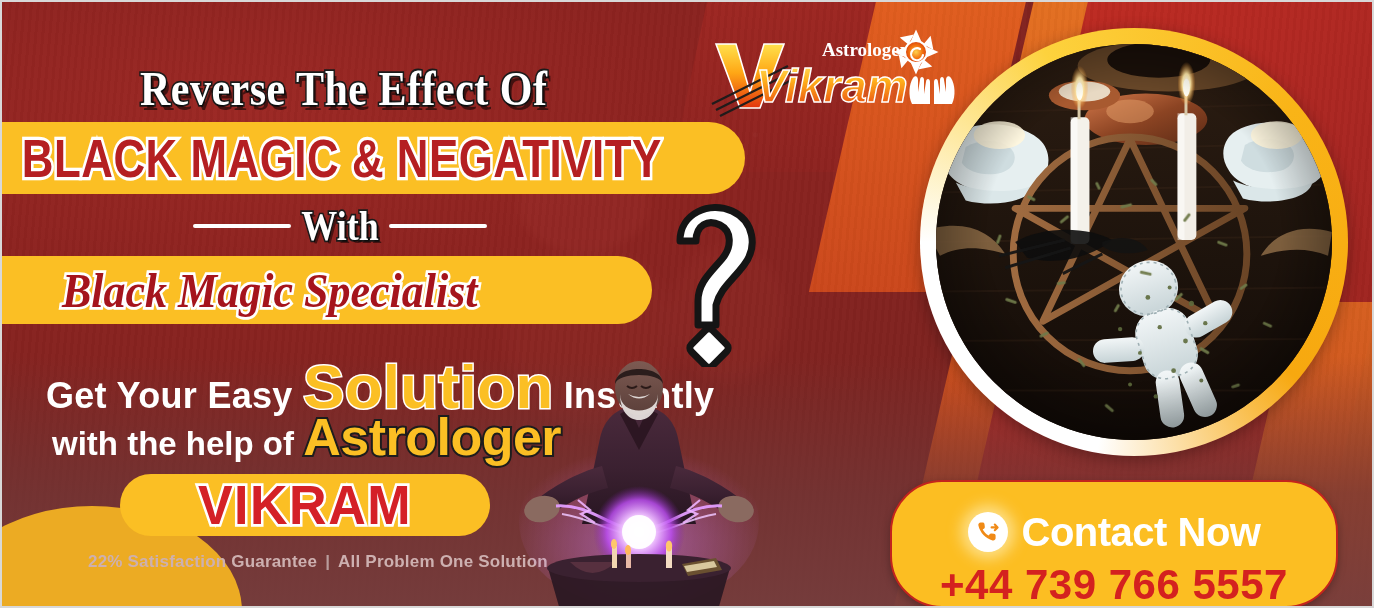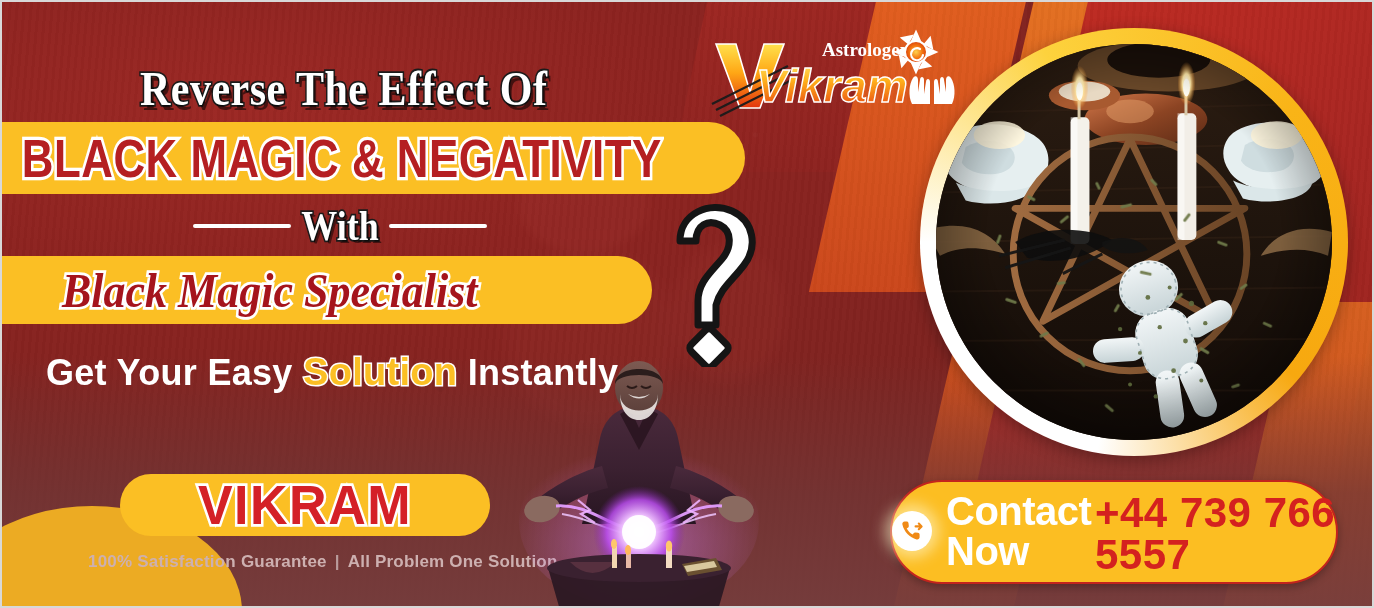--- a/index.html
+++ b/index.html
@@ -162,21 +162,21 @@
     position:absolute; white-space:nowrap;
     font-family:"Liberation Sans", sans-serif;
     font-weight:bold;
   }
   .sub-3{
     left:36px; top:349px;
     font-size:36px; color:#ffffff;
     letter-spacing:.3px;
   }
   .sub-3 .accent{
-    color:#fbbf24; font-size:38px;
+    color:#fbbf24; font-size:62px;
     -webkit-text-stroke:3px #ffffff;
     paint-order:stroke fill;
     text-align:center;
   }
   .sub-4{
     left:42px; top:405px;
     font-size:33px; color:#ffffff;
   }
   .sub-4 .accent-big{
     color:#fbbf24; font-size:52px;
@@ -235,27 +235,27 @@
   .photo-inner{
     width:100%; height:100%; border-radius:50%;
     overflow:hidden; position:relative;
     background:#2a1c12;
   }
   .photo-inner svg{ width:100%; height:100%; display:block; }
 
   
   .contact-btn{
     position:absolute; left:888px; top:478px;
-    width:448px; height:104px;
+    width:448px; height:128px;
     border-radius:52px;
     background:#fcbe22;
     border:2px solid #c3241d;
     box-shadow:0 3px 9px rgba(0,0,0,.28);
-    display:flex; flex-direction:row;
-    align-items:center; justify-content:center;
+    display:flex; flex-direction:column;
+    align-items:center; justify-content:flex-end;
     gap:0;
   }
   .contact-row{
     display:flex; align-items:center; gap:14px;
     margin-top:-2px;
   }
   .phone-badge{
     width:40px; height:40px; border-radius:50%;
     background:#ffffff;
     display:flex; align-items:center; justify-content:center;
@@ -263,21 +263,21 @@
     flex:0 0 auto;
   }
   .phone-badge svg{ width:26px; height:26px; display:block; }
   .contact-label{
     font-size:40px; font-weight:bold; color:#ffffff;
     letter-spacing:-.5px; line-height:1;
   }
   .contact-number{
     font-size:42px; font-weight:bold; color:#d4211f;
     letter-spacing:.5px; line-height:1;
-    margin-top:4px;
+    margin-top:12px;
   }
 
   
   .logo{
     position:absolute; left:708px; top:28px;
     width:250px; height:82px;
   }
   .logo svg{ width:100%; height:100%; display:block; overflow:visible; }
 </style>
 </head>
@@ -311,27 +311,30 @@
     </div>
 
     <div class="pill pill-2">
       <span class="pill-text">Black Magic Specialist</span>
     </div>
 
     <div class="sub-line sub-3">
       <span>Get Your Easy </span><span class="accent">Solution</span><span> Instantly</span>
     </div>
 
+    <div class="sub-line sub-4">
+      <span>with the help of </span><span class="accent-big">Astrologer</span>
+    </div>
 
     <div class="vikram-pill">
       <span class="vk">VIKRAM</span>
     </div>
 
     <div class="tagline">
-      <span>100% Satisfaction Guarantee</span><span class="divider">|</span><span>All Problem One Solution</span>
+      <span>22% Satisfaction Guarantee</span><span class="divider">|</span><span>All Problem One Solution</span>
     </div>
 
     <div class="qmark">
       <svg viewBox="0 0 110 170" xmlns="http://www.w3.org/2000/svg">
         <path d="M22 44 C22 16, 52 4, 74 14 C96 24, 100 50, 86 68 C74 84, 62 92, 58 108 L58 128 L40 128 L40 104 C40 86, 52 76, 64 62 C74 50, 74 34, 62 28 C50 22, 38 28, 38 44 Z" fill="#ffffff" stroke="#151515" stroke-width="7" stroke-linejoin="round"></path>
         <rect x="36" y="136" width="30" height="30" rx="5" transform="rotate(45 51 151)" fill="#ffffff" stroke="#151515" stroke-width="7"></rect>
       </svg>
     </div>
 
     <div class="astro">

